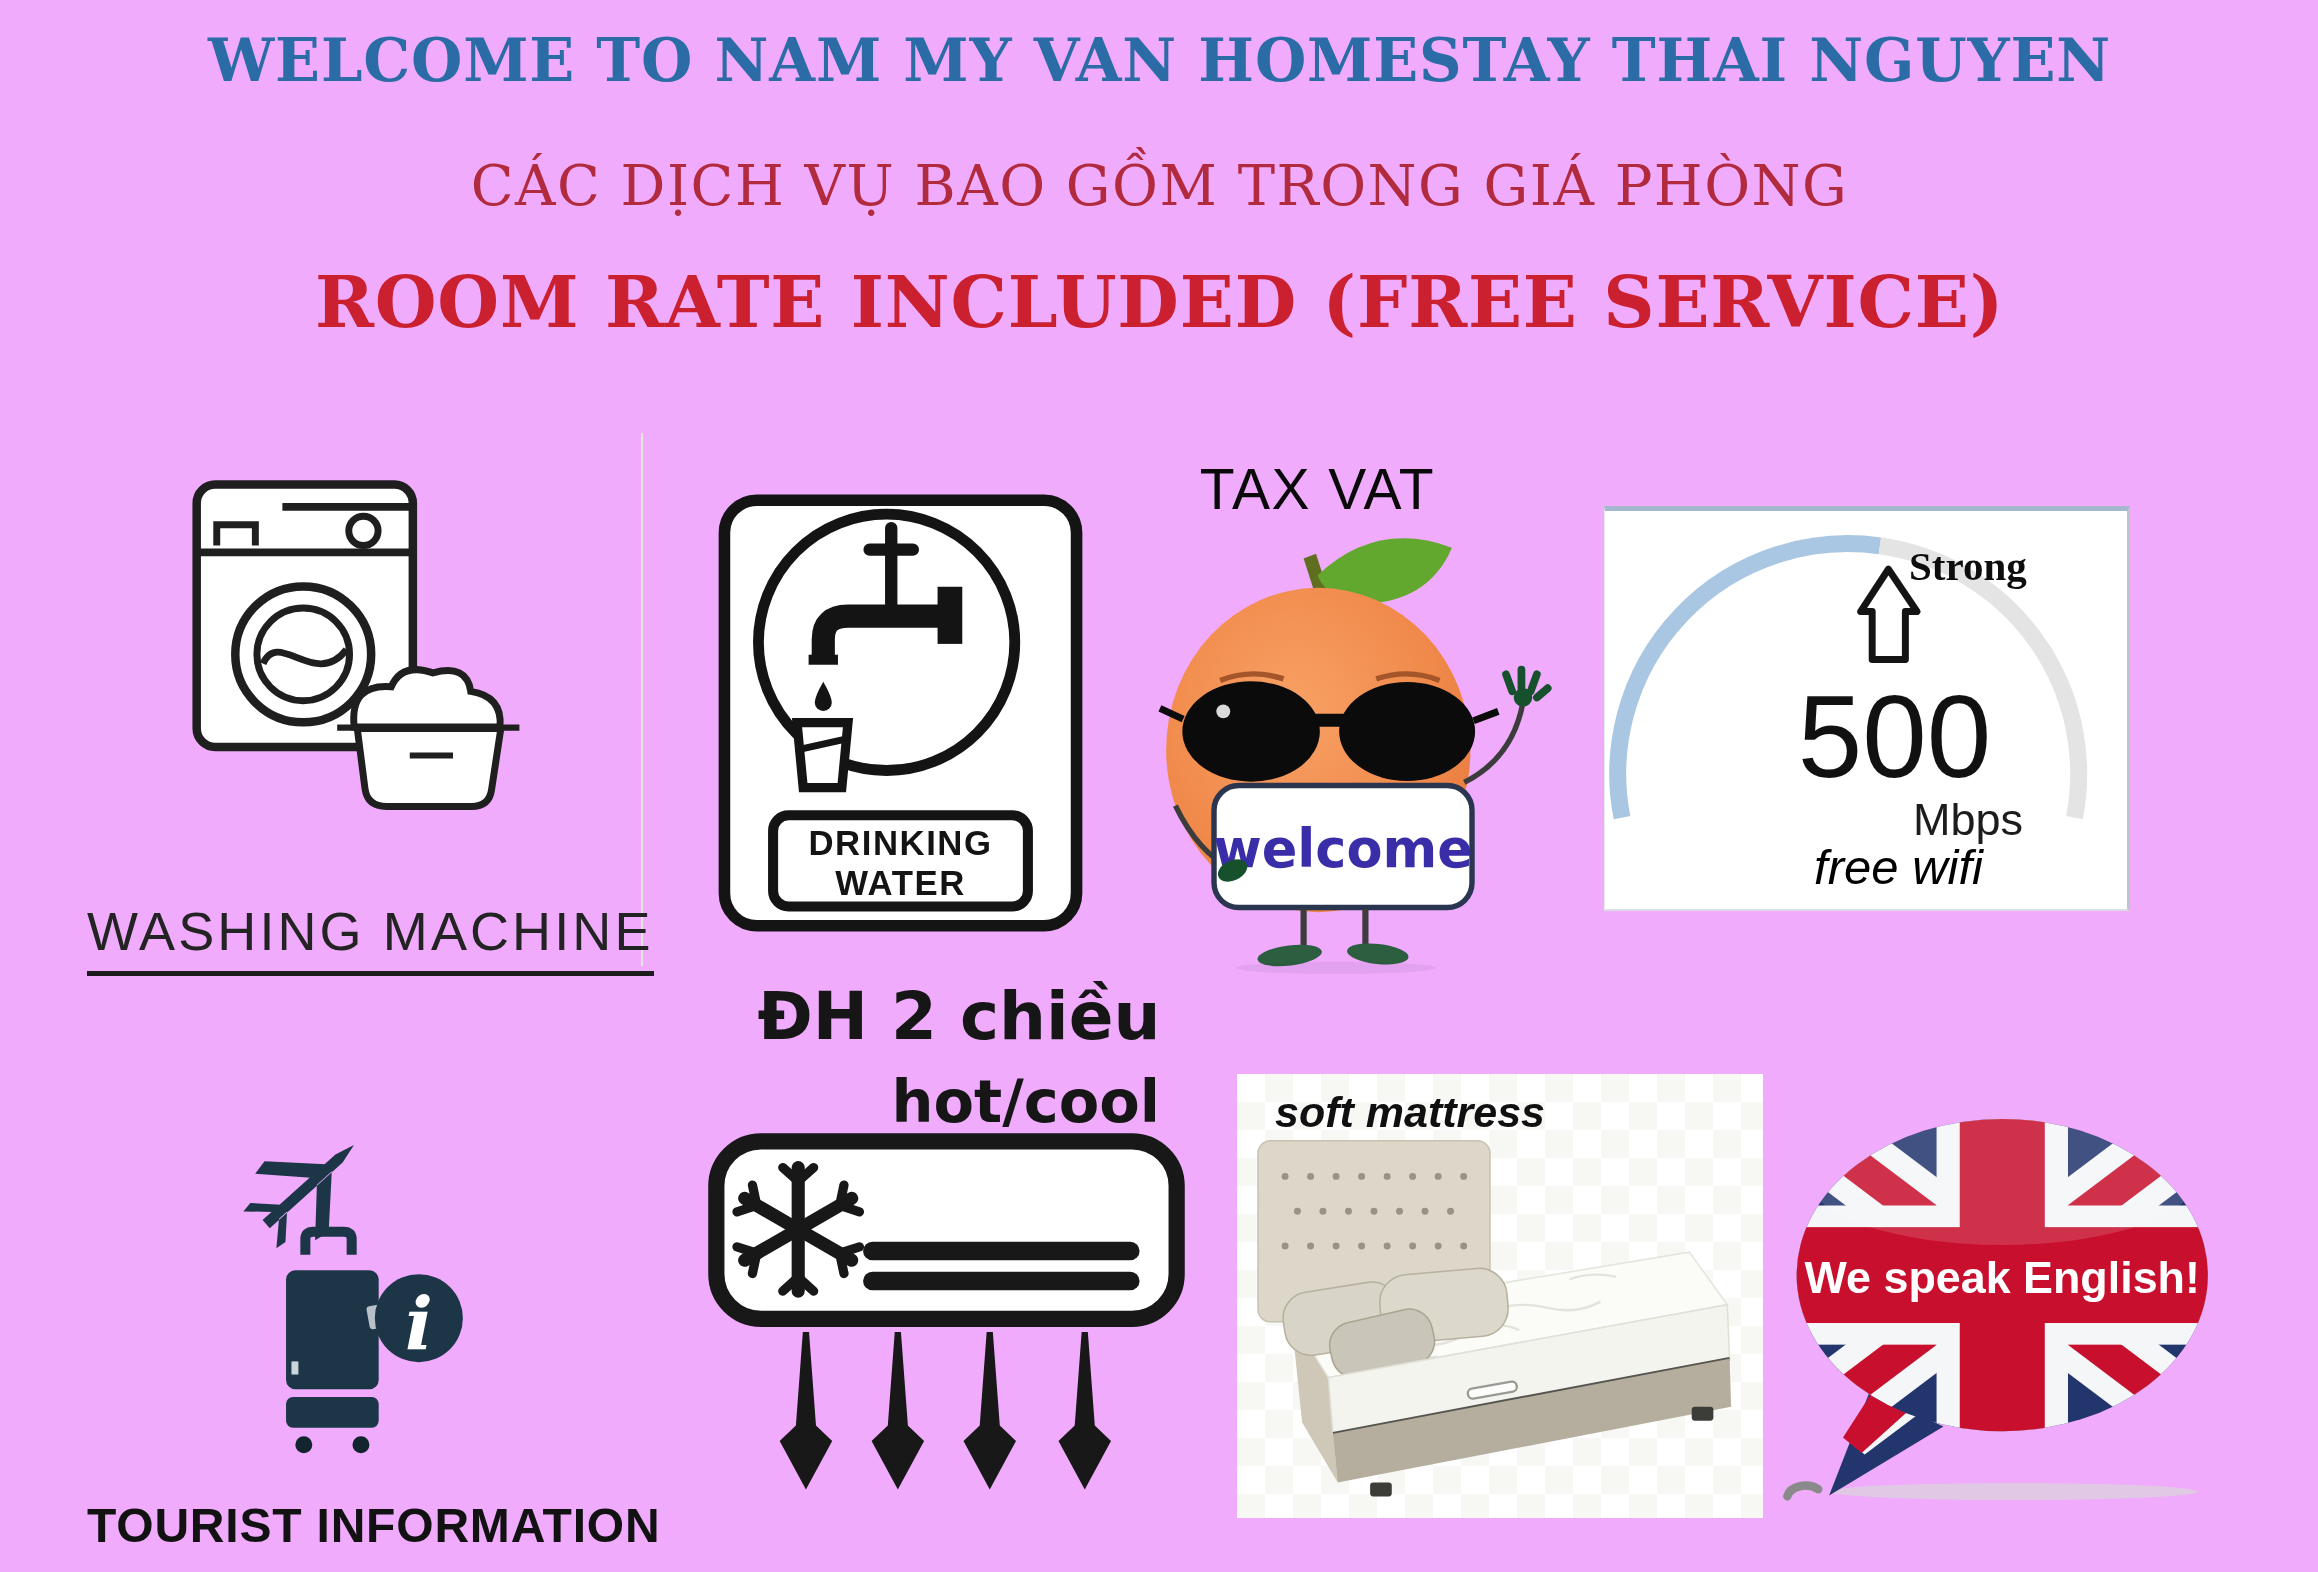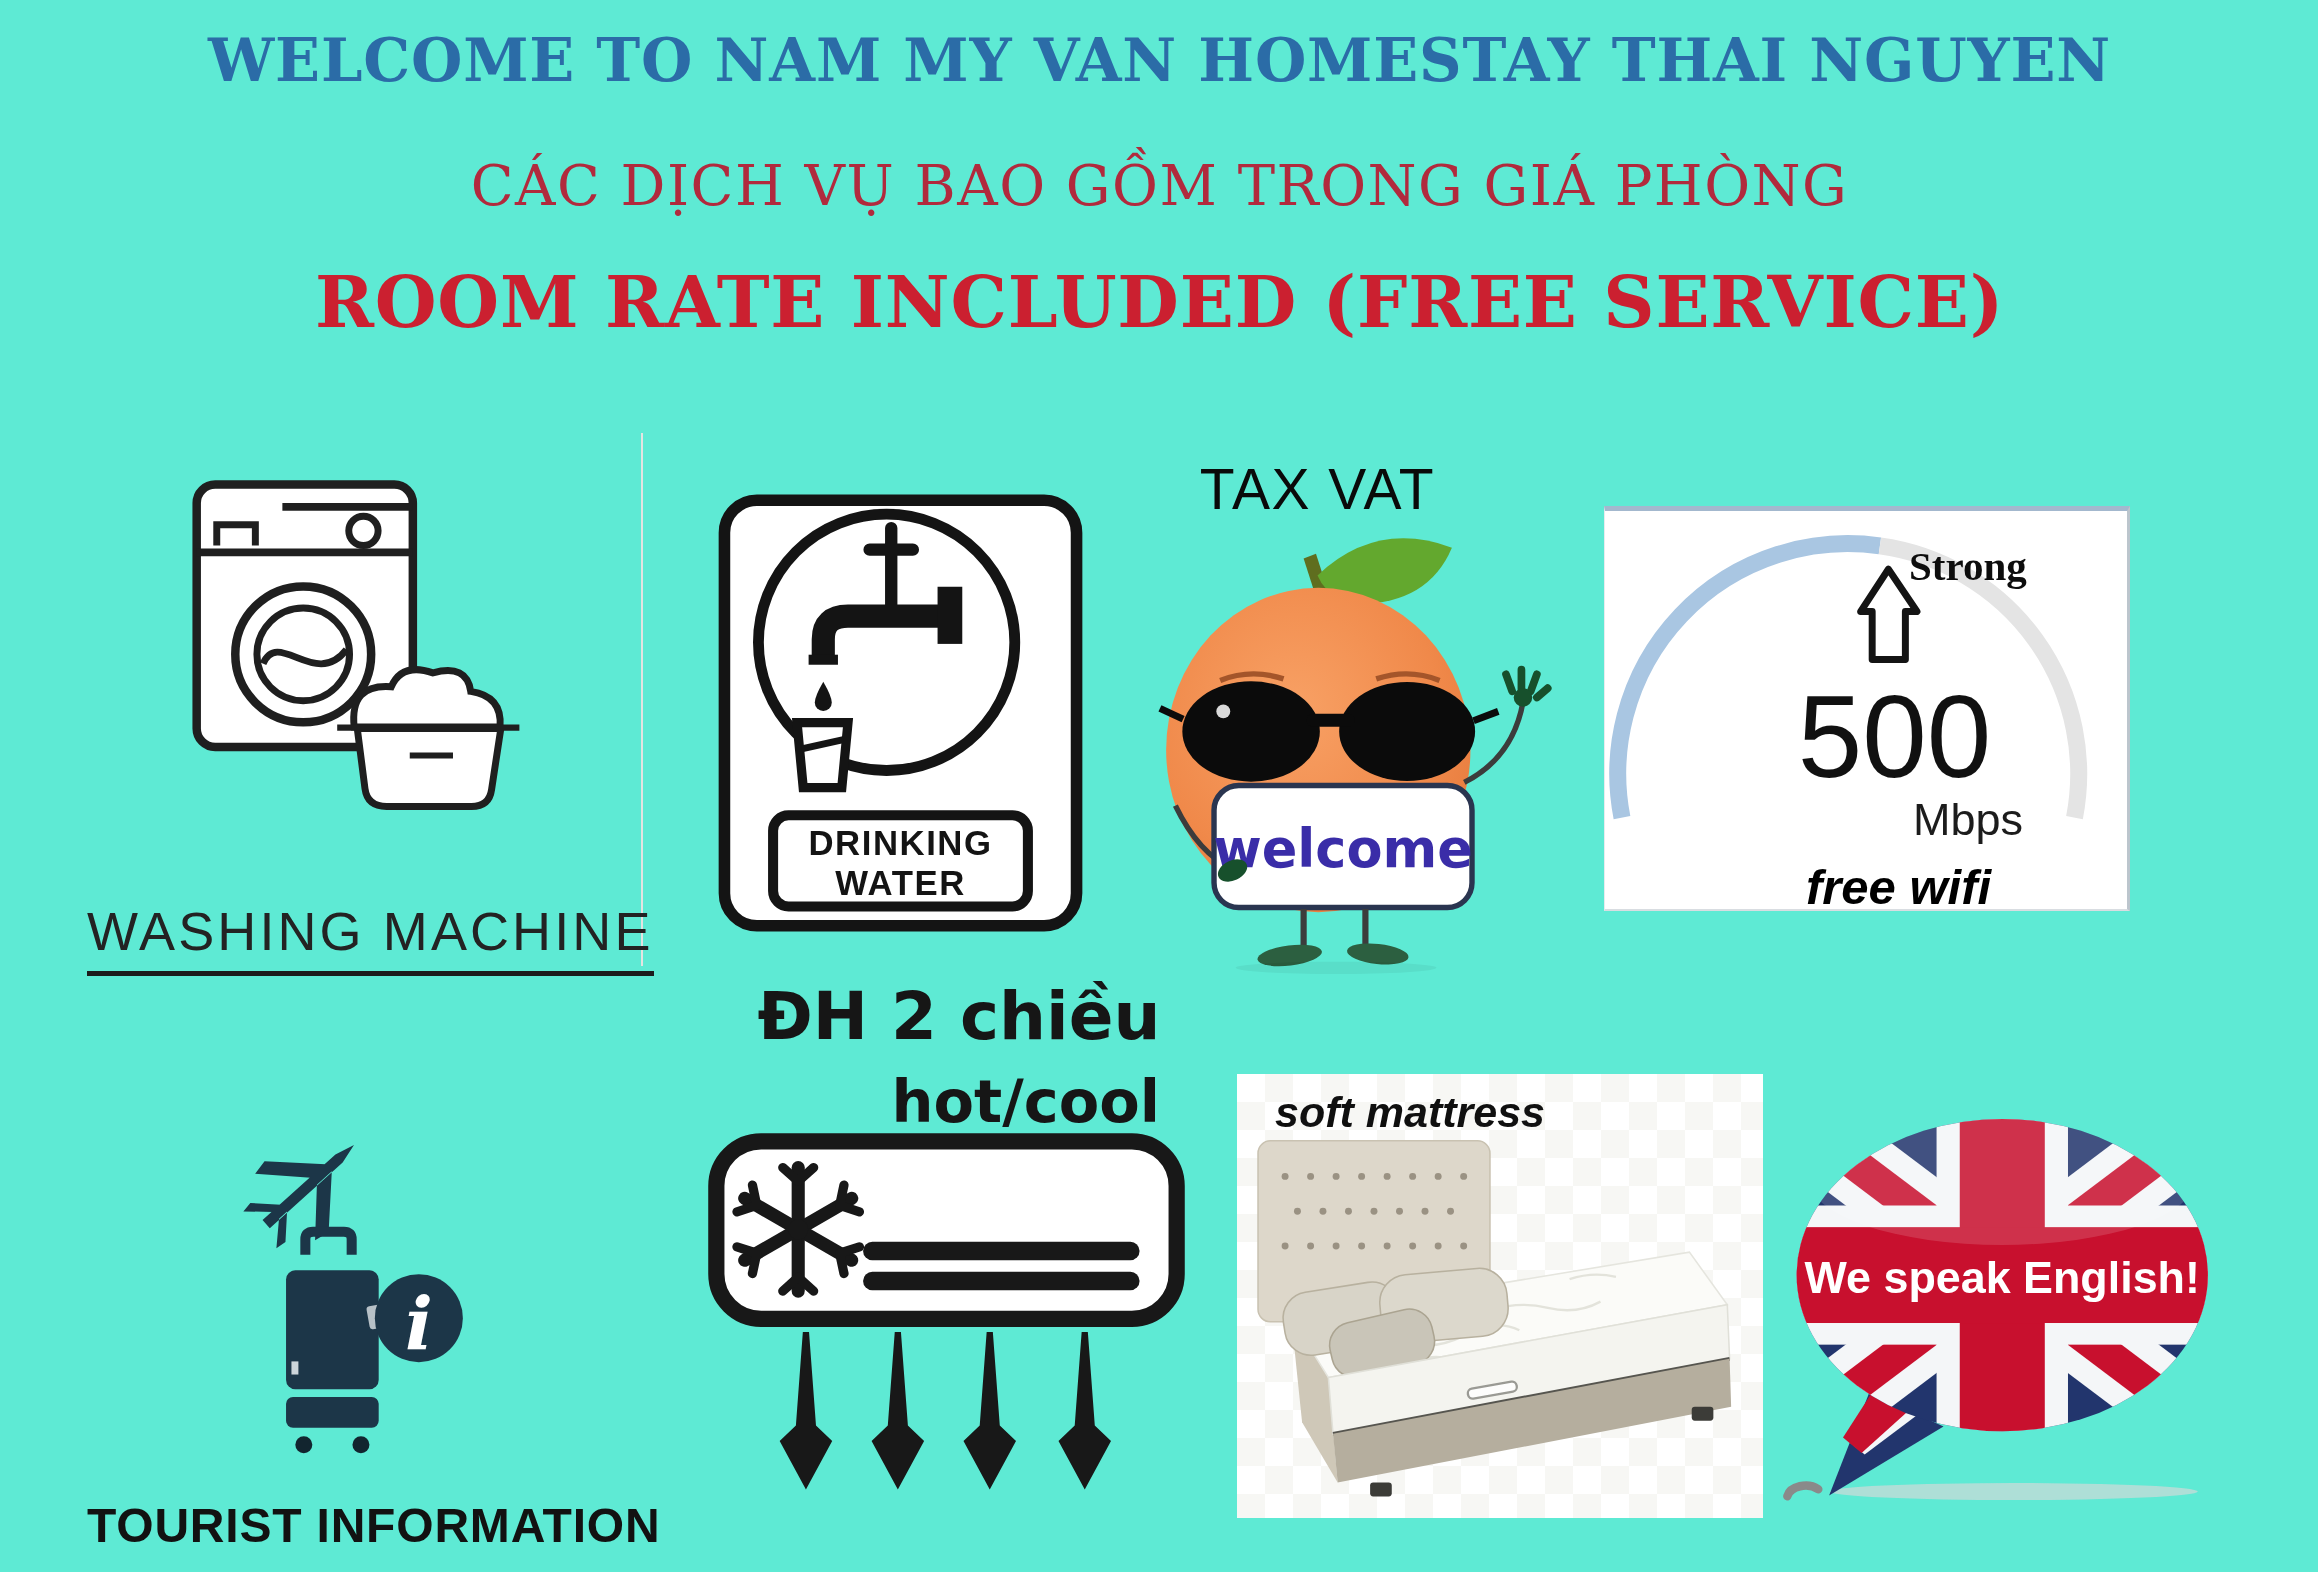--- a/index.html
+++ b/index.html
@@ -1,16 +1,16 @@
 <!DOCTYPE html>
 <html style="font-size:12.4px"><head>
 <meta charset="utf-8">
 <style>
   html,body{margin:0;padding:0;background:#fdfdfb;}
-  .canvas{position:relative;width:2319px;height:1572px;background:#5eead4;overflow:hidden;
+  .canvas{position:relative;width:2319px;height:1572px;background:#f0abfc;overflow:hidden;
           font-family:"Liberation Sans",sans-serif;color:#111;}
   .abs{position:absolute;}
   .center{left:0;width:100%;text-align:center;margin:0;}
   
   .title{top:26px;font-family:"DejaVu Serif",serif;font-weight:bold;font-size:59px;
          color:#2b6ca7;letter-spacing:0.8px;}
   .sub-vi{top:153px;font-family:"DejaVu Serif",serif;font-weight:normal;font-size:56px;
           color:#b12a3d;letter-spacing:1.5px;}
   .sub-en{top:260px;font-family:"DejaVu Serif",serif;font-weight:bold;font-size:71px;
           color:#cb2030;letter-spacing:0.8px;}
@@ -26,21 +26,21 @@
           font-weight:bold;font-size:59px;color:#161616;}
   .soft-label{left:1275px;top:1088px;font-style:italic;font-weight:bold;font-size:43px;color:#101010;}
   
   .wifi-card{left:1604px;top:506px;width:522px;height:398px;background:#ffffff;
              border-top:5.4px solid #a3b8ce;border-right:3.1px solid #bcc5cd;
              border-bottom:2.3px solid #d9dde1;border-left:1.5px solid #e7ebee;}
   .wifi-strong{left:304px;top:31px;font-weight:bold;font-size:41px;color:#0d0d0d;font-family:Liberation Serif, serif;}
   .wifi-speed{left:131px;top:159px;width:317px;text-align:center;font-size:116px;font-weight:400;color:#111;}
   .wifi-unit{left:178px;top:283px;width:240px;text-align:right;font-size:45px;color:#1c1c1c;}
   .wifi-caption{left:131px;top:328px;width:325px;text-align:center;font-style:italic;
-                font-weight:bold;font-size:49px;color:#000;margin-top:20px;}
+                font-weight:normal;font-size:49px;color:#000;}
   .divider{left:641px;top:433px;width:1.5px;height:533px;background:#e4e4e1;}
   .bed-block{left:1237px;top:1074px;width:526px;height:444px;
              background:repeating-conic-gradient(#f7f7f4 0% 25%,#ffffff 0% 50%);
              background-size:56px 56px;}
   svg{display:block;}
 </style>
 </head>
 <body>
 
 <div class="canvas">

